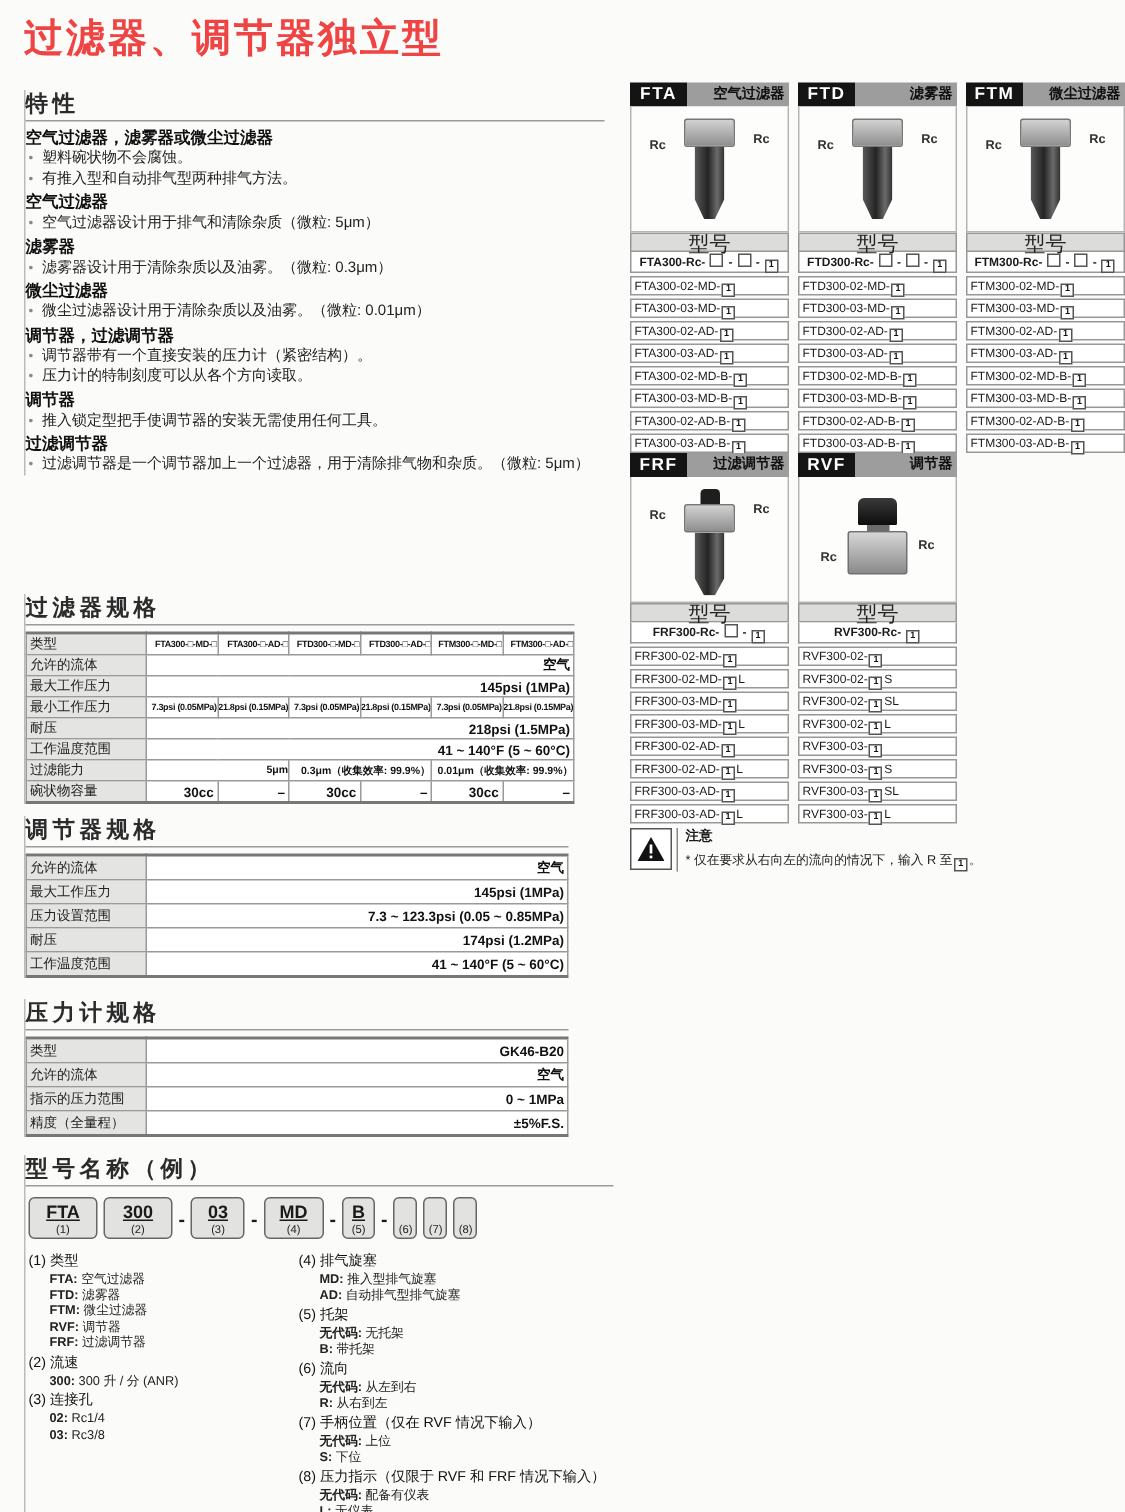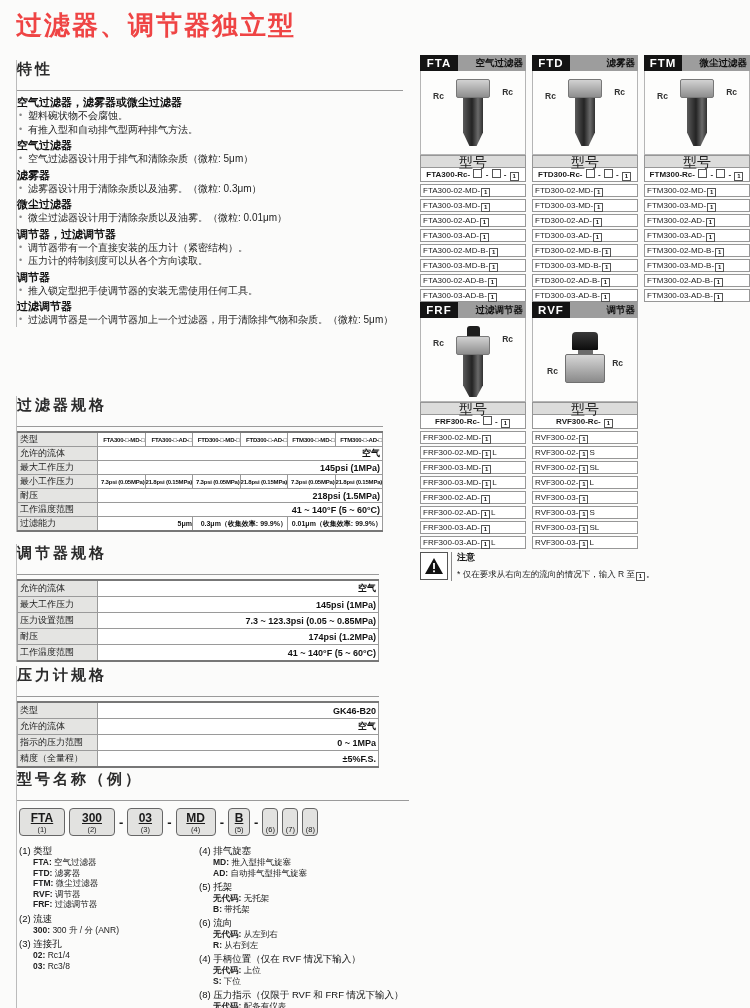--- a/index.html
+++ b/index.html
@@ -1,21 +1,21 @@
 <!DOCTYPE html>
 <html><head>
 <meta charset="utf-8">
 <style>
   html,body{margin:0;padding:0}
   body{width:750px;height:1008px;background:#fbfbfa;font-family:"Liberation Sans","DejaVu Sans",sans-serif;color:#1a1a1a;position:relative;overflow:hidden}
   .abs{position:absolute}
   
   #page-title{left:16px;top:8px;font-size:26px;font-weight:700;letter-spacing:2px;color:#ef4444}
   
-  .sec-title{font-size:15px;font-weight:700;letter-spacing:3px;color:#2b2b2b;border-bottom:1px solid #9a9a9a;padding-bottom:11px;margin-bottom:4px}
+  .sec-title{font-size:15px;font-weight:700;letter-spacing:3px;color:#2b2b2b;border-bottom:1px solid #9a9a9a;padding-bottom:1px;margin-bottom:4px}
   .sec{border-left:1px solid #bbb}
   
   #features{left:16px;top:60px;width:386px}
   .feat-head{font-size:11px;font-weight:700;line-height:14px;margin-top:2px;color:#111}
   .feat-li{font-size:10px;line-height:13.5px;color:#222;padding-left:11px;position:relative}
   .feat-li::before{content:"\2022";position:absolute;left:2px;top:0;color:#888;font-size:9px}
   
   .cards{display:flex;gap:6px}
   #cards-top{left:420px;top:55px;width:330px}
   #cards-bottom{left:420px;top:302px;width:330px}
@@ -290,20 +290,29 @@
         <tr class="">
           <td class="lbl">工作温度范围</td>
           <td class="val" colspan="6">41 ~ 140°F (5 ~ 60°C)</td>
         </tr>
         <tr class="small">
           <td class="lbl">过滤能力</td>
           <td class="val" colspan="2">5μm</td>
           <td class="val" colspan="2">0.3μm（收集效率: 99.9%）</td>
           <td class="val" colspan="2">0.01μm（收集效率: 99.9%）</td>
         </tr>
+        <tr class="">
+          <td class="lbl">碗状物容量</td>
+          <td class="val" colspan="1">30cc</td>
+          <td class="val" colspan="1">–</td>
+          <td class="val" colspan="1">30cc</td>
+          <td class="val" colspan="1">–</td>
+          <td class="val" colspan="1">30cc</td>
+          <td class="val" colspan="1">–</td>
+        </tr>
       </tbody>
   </table>
 </div>
 
 <div class="abs sec" id="regulator-specs">
   <div class="sec-title">调节器规格</div>
   <table class="spec kv" id="regulator-specs-table">
     <colgroup>
         <col style="width:80px">
         <col>
@@ -415,21 +424,21 @@
     <div class="mn-col-r" id="mn-right">
         <div class="mn-grp-title">(4) 排气旋塞</div>
         <div class="mn-item"><b>MD:</b> 推入型排气旋塞</div>
         <div class="mn-item"><b>AD:</b> 自动排气型排气旋塞</div>
         <div class="mn-grp-title">(5) 托架</div>
         <div class="mn-item"><b>无代码:</b> 无托架</div>
         <div class="mn-item"><b>B:</b> 带托架</div>
         <div class="mn-grp-title">(6) 流向</div>
         <div class="mn-item"><b>无代码:</b> 从左到右</div>
         <div class="mn-item"><b>R:</b> 从右到左</div>
-        <div class="mn-grp-title">(4) 手柄位置（仅在 RVF 情况下输入）</div>
+        <div class="mn-grp-title">(7) 手柄位置（仅在 RVF 情况下输入）</div>
         <div class="mn-item"><b>无代码:</b> 上位</div>
         <div class="mn-item"><b>S:</b> 下位</div>
         <div class="mn-grp-title">(8) 压力指示（仅限于 RVF 和 FRF 情况下输入）</div>
         <div class="mn-item"><b>无代码:</b> 配备有仪表</div>
         <div class="mn-item"><b>L:</b> 无仪表</div>
       </div>
   </div>
 </div>
 
 </body></html>

